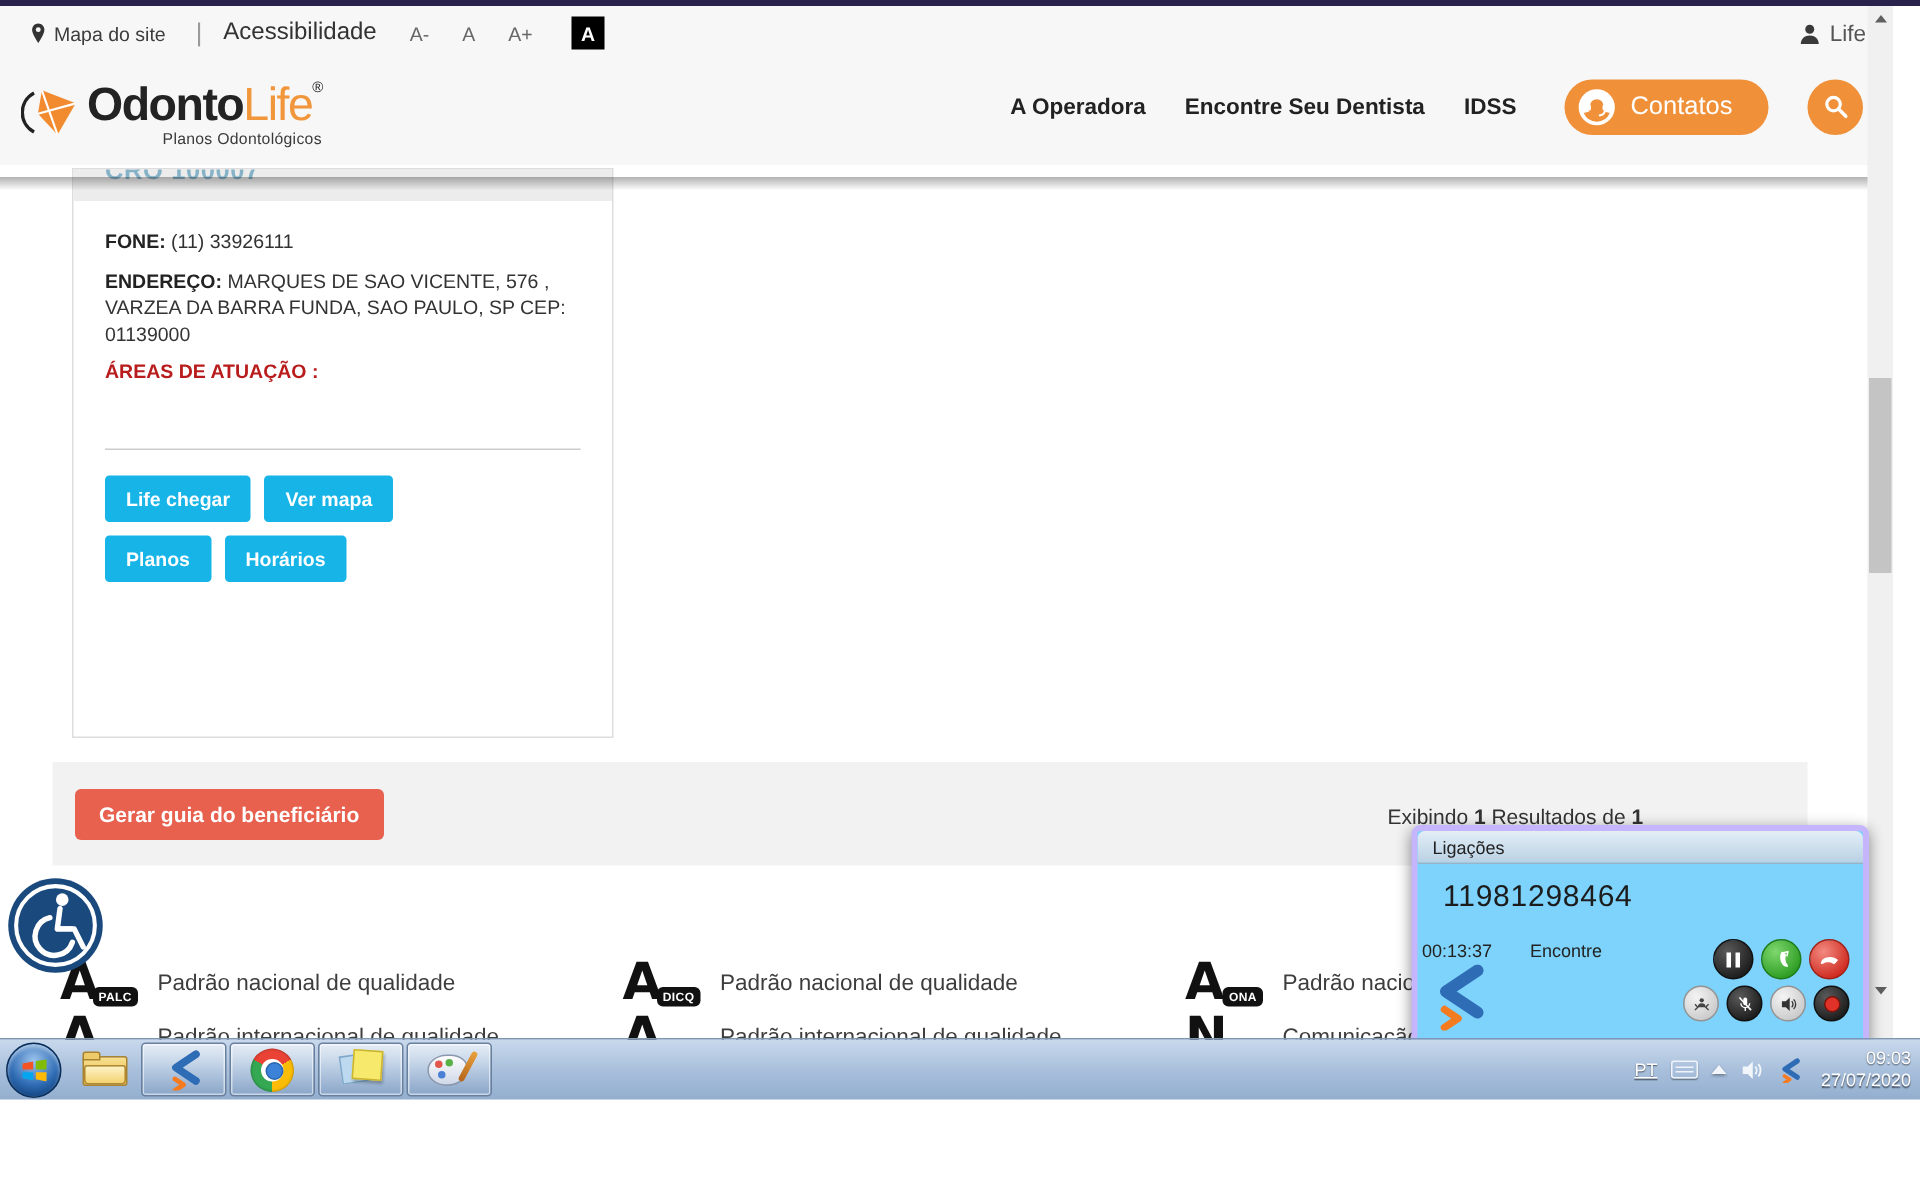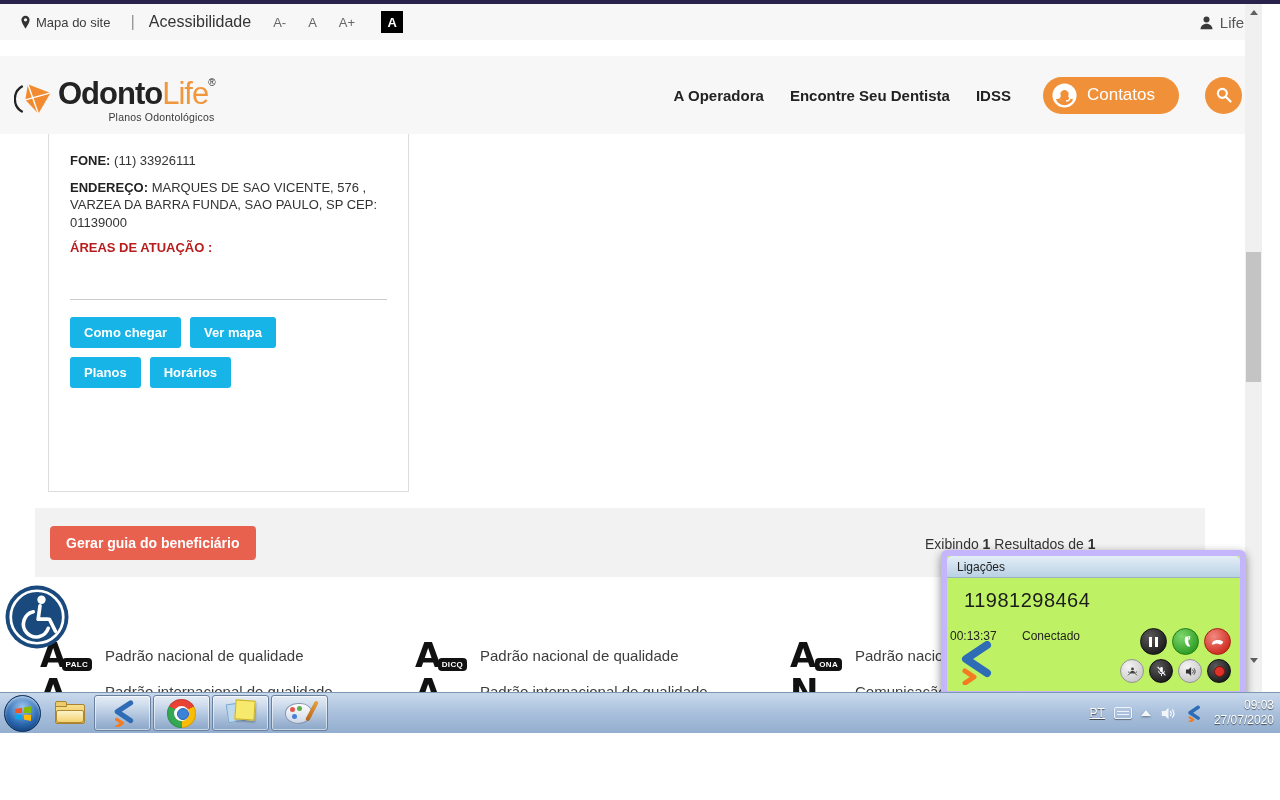--- a/index.html
+++ b/index.html
@@ -16,21 +16,21 @@
   #utilbar .grp { display:flex; align-items:center; gap:10px; }
   .mapsite { font-size:13px; color:#3c3c3c; display:flex; align-items:center; gap:5px; }
   .sep { color:#999; font-size:17px; margin:0 4px 0 10px; font-weight:300; }
   .acess { font-size:16px; color:#333; }
   .fsz { font-size:13px; color:#666; margin-left:12px; }
   .contrast-box { width:22px; height:22px; background:#000; color:#fff; font-size:13px; font-weight:700;
                   display:flex; align-items:center; justify-content:center; margin-left:16px; }
   #login { margin-left:auto; display:flex; align-items:center; gap:6px; font-size:15px; color:#555; }
 
   
-  #siteheader { left:0; top:56px; width:1262px; height:78px; background:#f7f7f7; z-index:20;
+  #siteheader { left:0; top:32px; width:1262px; height:78px; background:#f7f7f7; z-index:20;
                 display:flex; align-items:center; padding:0 20px 0 14px; }
   #hshadow { left:0; top:118px; width:1262px; height:9px; z-index:15;
              background:linear-gradient(rgba(0,0,0,.30), rgba(0,0,0,0)); }
   .logo { display:flex; align-items:flex-start; gap:4px; margin-top:10px; }
   .logo-text { line-height:1; }
   .logo-line1 { font-size:31px; letter-spacing:-1px; }
   .lg-odonto { font-weight:800; color:#232323; }
   .lg-life { font-weight:400; color:#f2963c; }
   .lg-reg { font-size:10px; color:#232323; vertical-align:top; }
   .logo-tag { font-size:10.5px; color:#3a3a3a; text-align:right; margin-top:3px; letter-spacing:.2px; }
@@ -72,22 +72,22 @@
   #brow2 { left:40px; top:674px; }
   .bcol { display:flex; align-items:center; gap:13px; width:375px; }
   .bcol.c3 { width:auto; }
   .abadge { position:relative; width:52px; height:34px; }
   .abadge .bigA { font-size:34px; font-weight:900; color:#111; font-family:"DejaVu Sans", sans-serif; line-height:34px; }
   .abadge .tag { position:absolute; right:0; bottom:1px; background:#111; color:#fff; font-size:8px; font-weight:700;
                  padding:2px 4px; border-radius:4px; letter-spacing:.3px; }
   .blabel { font-size:15px; color:#3d3d3d; }
 
   
-  #widget { left:941px; top:550px; width:305px; height:147px; z-index:50; border:6px solid #c4b5fd;
-            border-radius:6px 6px 3px 3px; box-shadow:0 3px 10px rgba(0,0,0,.45); background:#bef264; }
+  #widget { left:941px; top:550px; width:305px; height:147px; z-index:50; border:4px solid #c4b5fd;
+            border-radius:6px 6px 3px 3px; box-shadow:0 3px 10px rgba(0,0,0,.45); background:#7dd3fc; }
   .wtitle { height:22px; background:linear-gradient(#e3eef7, #b9d1e4); border-bottom:1px solid #9db3c4;
             border-radius:5px 5px 0 0; font-size:12px; color:#222; padding:4px 10px; }
   .wnumber { position:absolute; left:17px; top:33px; font-size:20px; color:#1c1c1c; letter-spacing:.5px; }
   .wduration { position:absolute; left:3px; top:73px; font-size:12px; color:#222; }
   .wstatus { position:absolute; left:75px; top:73px; font-size:12px; color:#222; }
   .callbtns { position:absolute; right:9px; top:72px; display:flex; flex-direction:column; align-items:flex-end; gap:4px; }
   .cbrow { display:flex; gap:5px; }
   .cbtn { border-radius:50%; display:flex; align-items:center; justify-content:center; cursor:pointer; }
   .cbtn.lg { width:27px; height:27px; }
   .cbtn.sm { width:24px; height:24px; }
@@ -226,21 +226,21 @@
   <div id="card" class="abs">
     <div class="crobar">
         <span>CRO 100007</span>
       </div>
     <div class="card-body">
       <div class="cline"><span class="blab">FONE:</span> <span>(11) 33926111</span></div>
       <div class="cline"><span class="blab">ENDEREÇO:</span> <span>MARQUES DE SAO VICENTE, 576 , VARZEA DA BARRA FUNDA, SAO PAULO, SP CEP: 01139000</span></div>
       <div class="areas-label">ÁREAS DE ATUAÇÃO :</div>
       <hr class="card-hr">
       <div class="btnrow">
-        <button class="cyanbtn">Como chegar</button>
+        <button class="cyanbtn">Life chegar</button>
         <button class="cyanbtn">Ver mapa</button>
         <button class="cyanbtn">Planos</button>
         <button class="cyanbtn">Horários</button>
       </div>
     </div>
   </div>
 
   <div id="strip" class="abs"></div>
   <button id="genbtn" class="abs">Gerar guia do beneficiário</button>
   <div id="summary" class="abs">
@@ -288,21 +288,21 @@
     <div class="bcol c3">
       <span class="abadge"><span class="bigA">N</span></span>
       <span class="blabel">Comunicação</span>
     </div>
   </div>
 
   <div id="widget" class="abs">
     <div class="wtitle">Ligações</div>
     <div class="wnumber">11981298464</div>
     <div class="wduration">00:13:37</div>
-    <div class="wstatus">Conectado</div>
+    <div class="wstatus">Encontre</div>
     <div class="callbtns">
       <div class="cbrow">
         <span class="cbtn lg dark">
             <span class="pauseglyph">
               <i></i>
               <i></i>
             </span>
           </span>
         <span class="cbtn lg green">
           <svg width="15" height="15" viewBox="0 0 24 24">

